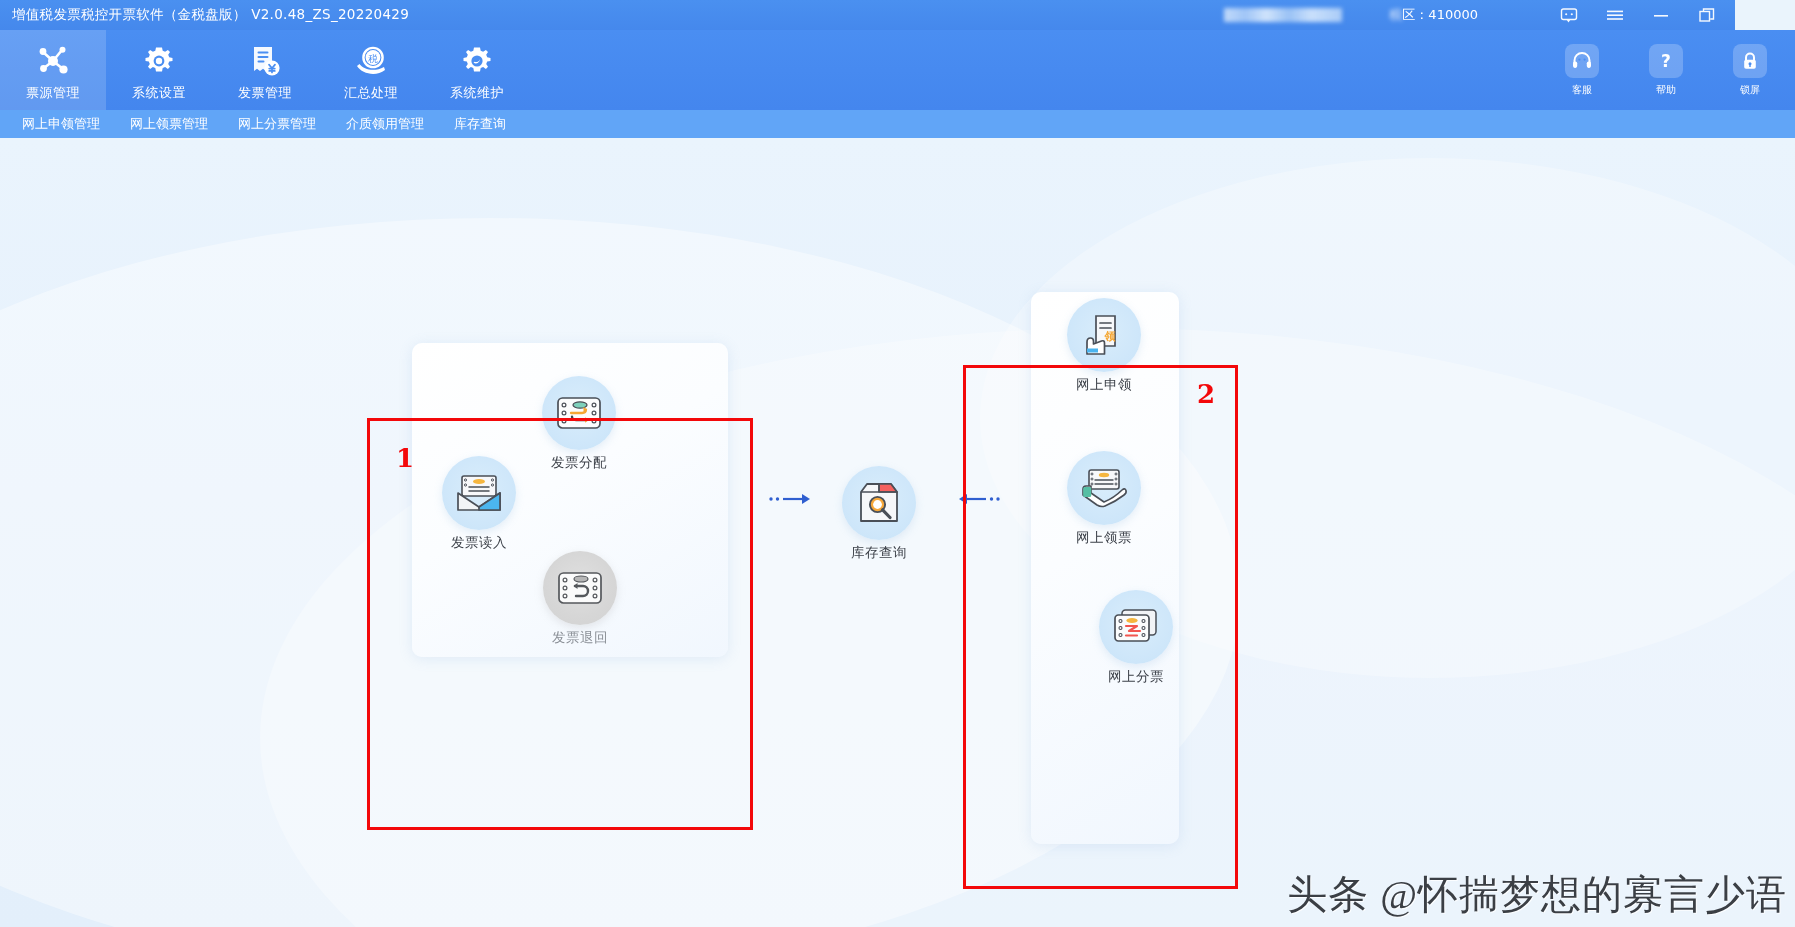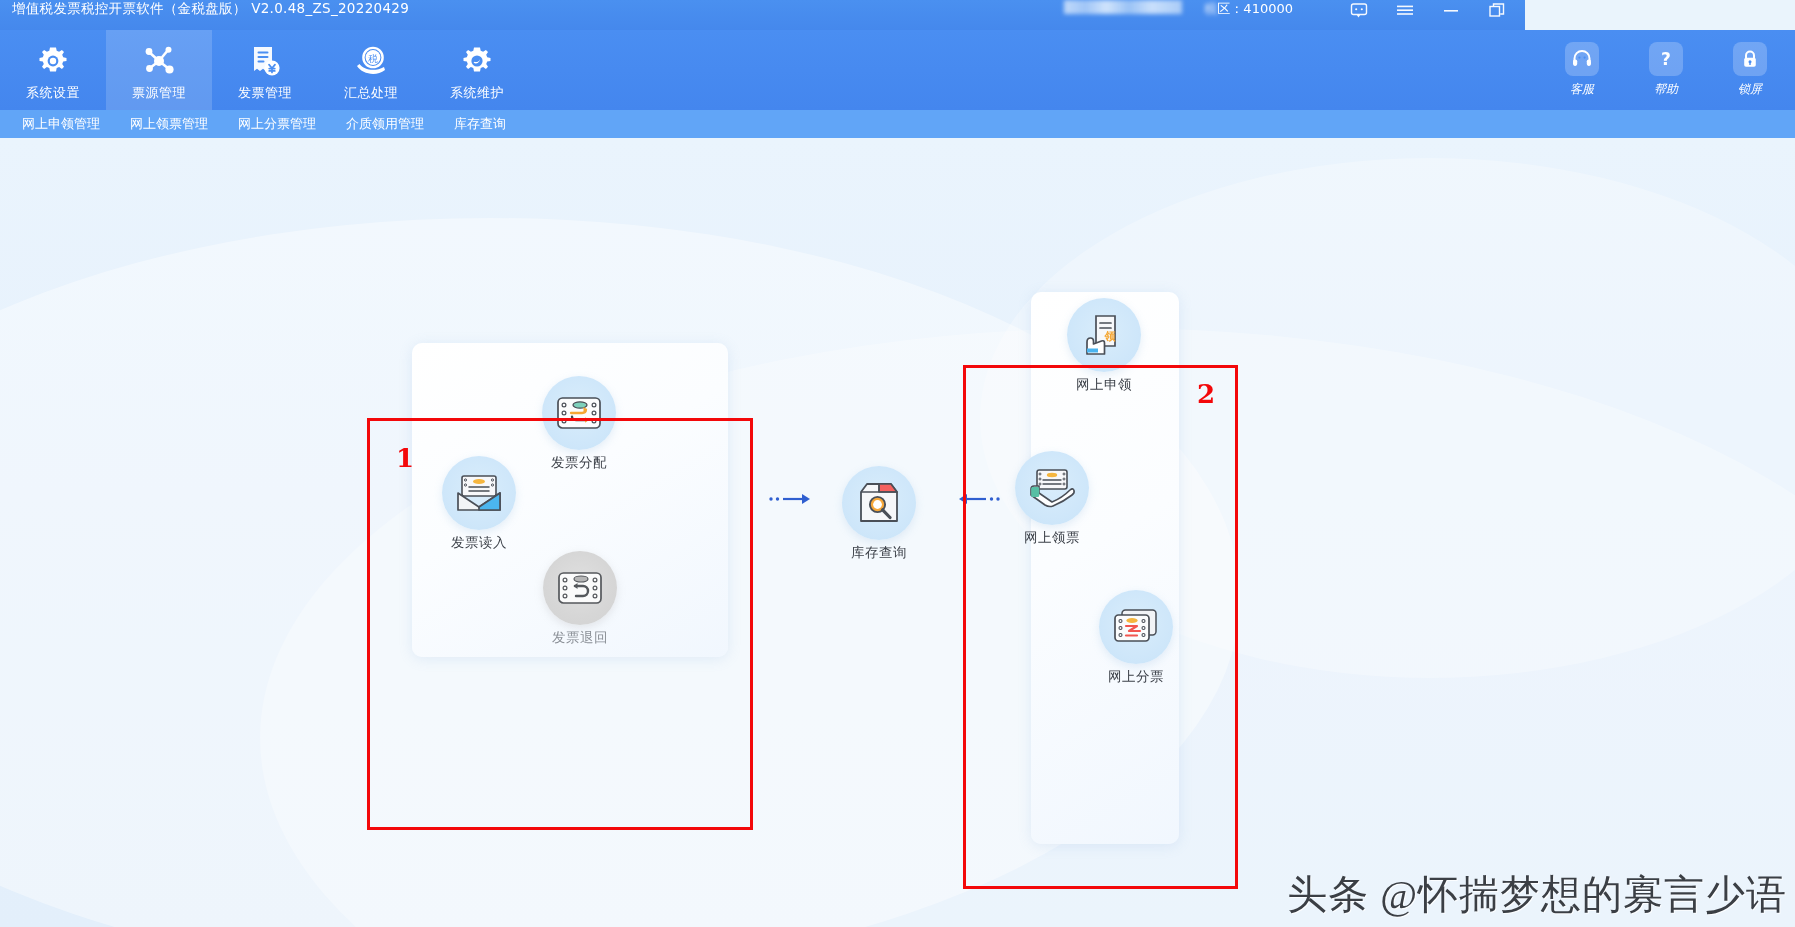--- a/index.html
+++ b/index.html
@@ -13,26 +13,27 @@
     font-family: "DejaVu Sans", "Liberation Sans", sans-serif;
     background: #eaf4fc;
     position: relative;
     -webkit-font-smoothing: antialiased;
   }
 
   
   .titlebar {
     position: absolute;
     top: 0; left: 0;
-    width: 1525px;
+    width: 1735px;
     height: 30px;
     background: linear-gradient(180deg, #4a90f0 0%, #4588ec 100%);
     display: flex;
-    align-items: flex-start;
+    align-items: center;
     z-index: 30;
+    gap: 25px;
   }
   .app-title {
     color: #ffffff;
     font-size: 13.5px;
     margin-left: 12px;
     letter-spacing: 0.3px;
     white-space: nowrap;
   }
   .title-spacer { flex: 1 1 auto; }
   .redacted-block {
@@ -125,21 +126,21 @@
     align-items: center;
     cursor: pointer;
   }
   .rr-badge {
     width: 34px; height: 34px;
     border-radius: 8px;
     background: rgba(255,255,255,0.22);
     display: flex; align-items: center; justify-content: center;
     margin-bottom: 5px;
   }
-  .rr-label { color: #fff; font-size: 12px; font-style: italic; }
+  .rr-label { color: #fff; font-size: 10px; }
 
   
   .subnav {
     position: absolute;
     top: 110px; left: 0;
     width: 1795px;
     height: 28px;
     background: #61a5f7;
     display: flex;
     align-items: center;
@@ -237,21 +238,21 @@
   
   .fn-fpfp  { left: 524px; top: 238px; font-family: Liberation Mono, monospace; }   
   .fn-fpdr  { left: 424px; top: 318px; }   
   .fn-fpth  { left: 525px; top: 413px; }   
 
   
   .fn-kcc   { left: 824px; top: 328px; }   
 
   
   .fn-wssl  { left: 1049px; top: 160px; }  
-  .fn-wslp  { left: 997px; top: 313px; }  
+  .fn-wslp  { left: 1049px; top: 313px; }  
   .fn-wsfp  { left: 1081px; top: 452px; }  
 
   
   .arrow {
     position: absolute;
     display: flex;
     align-items: center;
   }
   .arrow-left-to-center { left: 768px; top: 352px; }
   .arrow-right-to-center { left: 957px; top: 352px; }
@@ -325,51 +326,51 @@
       <svg width="20" height="20" viewBox="0 0 20 20">
         <rect x="3" y="6.5" width="9.5" height="9.5" fill="none" stroke="#fff" stroke-width="1.4"></rect>
         <path d="M6.5 6.5 V4 H16.5 V14 H13.2" fill="none" stroke="#fff" stroke-width="1.4"></path>
       </svg>
     </div>
   </div>
 </div>
 
 <div class="ribbon">
   <div class="ribbon-items">
-
-    <div class="ribbon-item">
-      <div class="ri-icon">
-        <svg width="34" height="34" viewBox="0 0 34 34">
-          <g fill="#ffffff">
-            <path d="M17 3.4 l3.0 0 0.7 3.3 2.4 1.0 2.8-1.8 2.1 2.1 -1.8 2.8 1.0 2.4 3.3 0.7 0 3.0 -3.3 0.7 -1.0 2.4 1.8 2.8 -2.1 2.1 -2.8-1.8 -2.4 1.0 -0.7 3.3 -3.0 0 -3.0 0 -0.7-3.3 -2.4-1.0 -2.8 1.8 -2.1-2.1 1.8-2.8 -1.0-2.4 -3.3-0.7 0-3.0 3.3-0.7 1.0-2.4 -1.8-2.8 2.1-2.1 2.8 1.8 2.4-1.0 0.7-3.3z"></path>
-          </g>
-          <circle cx="17" cy="17" r="5.4" fill="#4a8ef2"></circle>
-          <circle cx="17" cy="17" r="3.2" fill="#ffffff"></circle>
-        </svg>
-      </div>
-      <div class="ri-label">系统设置</div>
-    </div>
 
     <div class="ribbon-item active">
       <div class="ri-icon">
         <svg width="36" height="34" viewBox="0 0 36 34">
           <g stroke="#ffffff" stroke-width="2.6" stroke-linecap="round">
             <line x1="18" y1="17" x2="8" y2="8"></line>
             <line x1="18" y1="17" x2="27" y2="6"></line>
             <line x1="18" y1="17" x2="9" y2="24"></line>
             <line x1="18" y1="17" x2="28" y2="25"></line>
           </g>
           <circle cx="18" cy="17" r="5" fill="#ffffff"></circle>
           <circle cx="8" cy="7.5" r="3.4" fill="#ffffff"></circle>
           <circle cx="27.5" cy="5.8" r="3.0" fill="#ffffff"></circle>
           <circle cx="8.5" cy="24.5" r="3.4" fill="#ffffff"></circle>
           <circle cx="28.5" cy="25.5" r="4.1" fill="#ffffff"></circle>
         </svg>
       </div>
       <div class="ri-label">票源管理</div>
+    </div>
+
+    <div class="ribbon-item">
+      <div class="ri-icon">
+        <svg width="34" height="34" viewBox="0 0 34 34">
+          <g fill="#ffffff">
+            <path d="M17 3.4 l3.0 0 0.7 3.3 2.4 1.0 2.8-1.8 2.1 2.1 -1.8 2.8 1.0 2.4 3.3 0.7 0 3.0 -3.3 0.7 -1.0 2.4 1.8 2.8 -2.1 2.1 -2.8-1.8 -2.4 1.0 -0.7 3.3 -3.0 0 -3.0 0 -0.7-3.3 -2.4-1.0 -2.8 1.8 -2.1-2.1 1.8-2.8 -1.0-2.4 -3.3-0.7 0-3.0 3.3-0.7 1.0-2.4 -1.8-2.8 2.1-2.1 2.8 1.8 2.4-1.0 0.7-3.3z"></path>
+          </g>
+          <circle cx="17" cy="17" r="5.4" fill="#4a8ef2"></circle>
+          <circle cx="17" cy="17" r="3.2" fill="#ffffff"></circle>
+        </svg>
+      </div>
+      <div class="ri-label">系统设置</div>
     </div>
 
     <div class="ribbon-item">
       <div class="ri-icon">
         <svg width="34" height="34" viewBox="0 0 34 34">
           <path d="M6 3 h18 v24 l-3-2.3 -3 2.3 -3-2.3 -3 2.3 -3-2.3 -3 2.3z" fill="#ffffff" opacity=".95"></path>
           <g fill="#4a8ef2">
             <rect x="9.5" y="7.5" width="11" height="2.1" rx="1"></rect>
             <rect x="9.5" y="12" width="11" height="2.1" rx="1"></rect>
             <rect x="9.5" y="16.5" width="7" height="2.1" rx="1"></rect>

